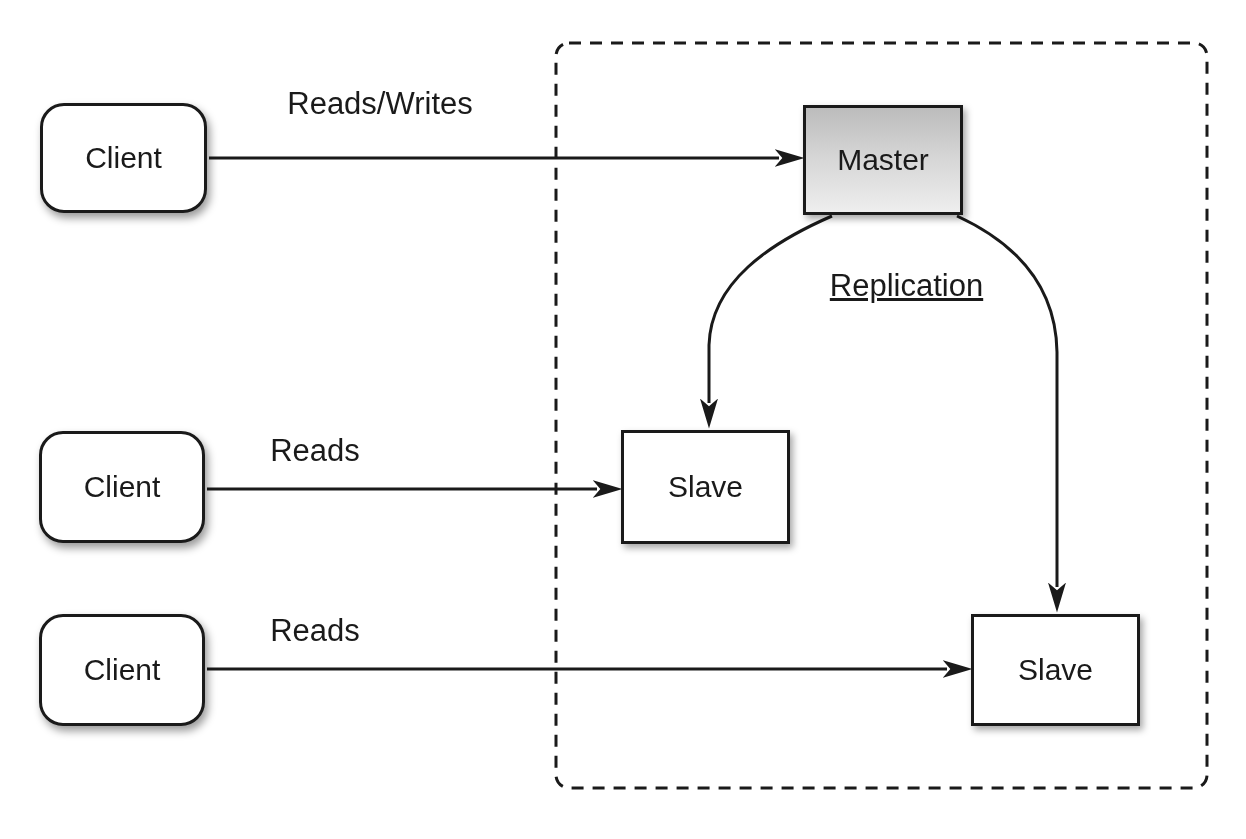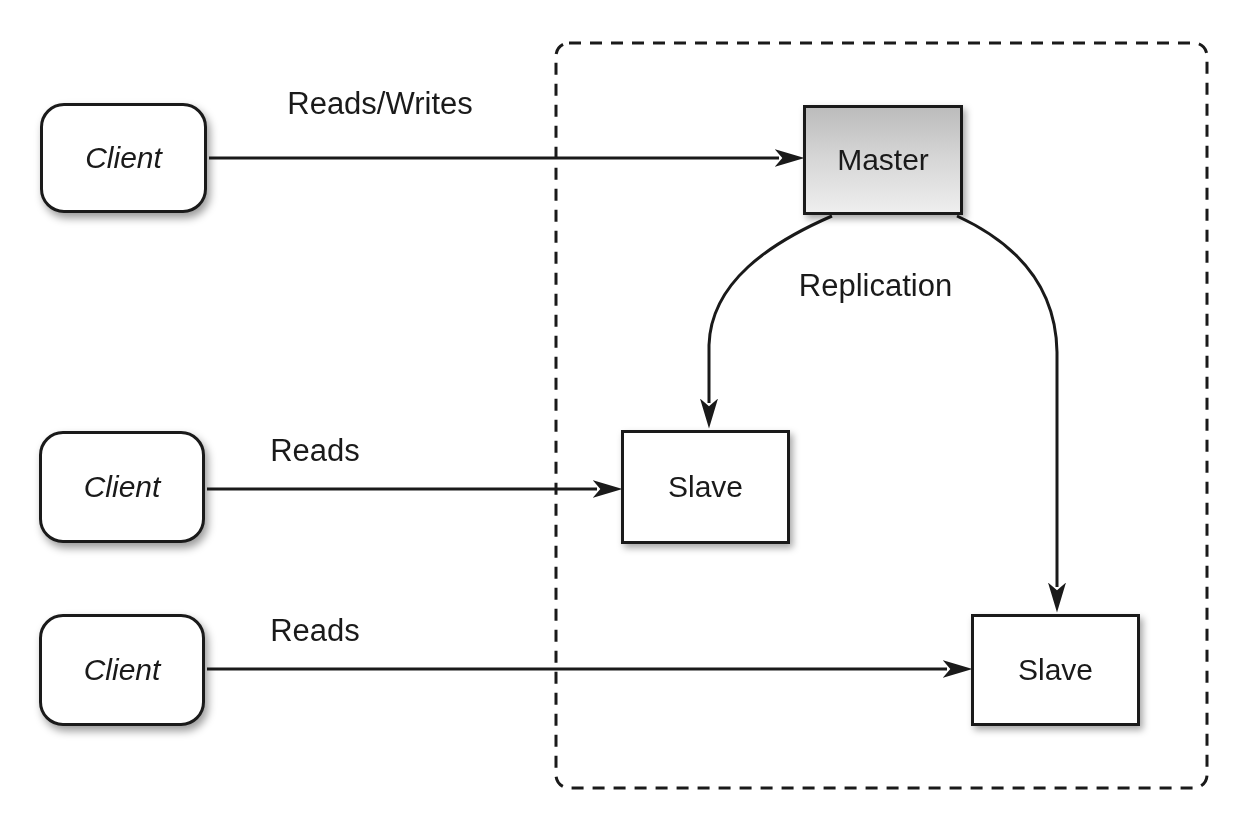--- a/index.html
+++ b/index.html
@@ -30,40 +30,39 @@
     display: flex;
     align-items: center;
     justify-content: center;
     font-size: 30px;
     color: #1a1a1a;
     box-shadow: 3px 4px 7px rgba(0,0,0,0.35);
   }
   .client {
     border-radius: 24px;
     box-shadow: 3px 5px 8px rgba(0,0,0,0.40);
-    font-style: italic;
   }
   #client-1 { left: 40px;  top: 103px; width: 167px; height: 110px; }
   #client-2 { left: 39px;  top: 431px; width: 166px; height: 112px; }
   #client-3 { left: 39px;  top: 614px; width: 166px; height: 112px; }
   #master   { left: 803px; top: 105px; width: 160px; height: 110px;
               background: linear-gradient(180deg, #bcbcbc 0%, #d6d6d6 48%, #eeeeee 100%); }
   #slave-1  { left: 621px; top: 430px; width: 169px; height: 114px; }
   #slave-2  { left: 971px; top: 614px; width: 169px; height: 112px; }
   .edge-label {
     position: absolute;
     font-size: 31px;
     color: #1a1a1a;
     text-align: center;
     white-space: nowrap;
   }
   #label-reads-writes { left: 245px; top: 86px; width: 270px; }
   #label-reads-1      { left: 250px; top: 433px; width: 130px; }
   #label-reads-2      { left: 250px; top: 613px; width: 130px; }
-  #label-replication  { left: 763px; top: 268px; width: 225px; }
+  #label-replication  { left: 794px; top: 268px; width: 225px; text-decoration: underline; }
 </style>
 </head>
 <body>
 
 <div class="stage">
 
   <svg class="wires" viewBox="0 0 1246 839">
     <defs>
       <marker id="ah" markerUnits="strokeWidth" markerWidth="10" markerHeight="6" refX="1.5" refY="3" orient="auto">
         <path d="M0,0 L10,3 L0,6 L2.6,3 Z" fill="#1a1a1a"></path>

